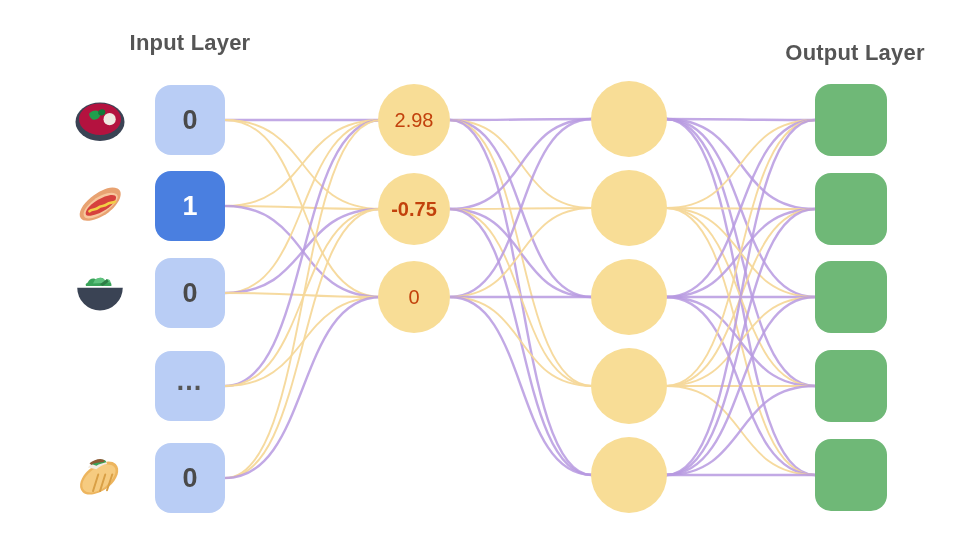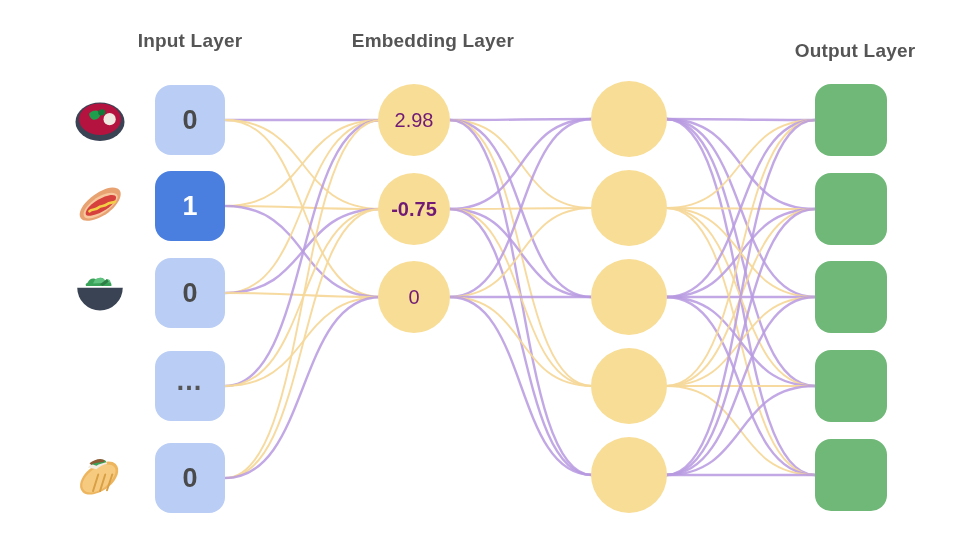--- a/index.html
+++ b/index.html
@@ -29,21 +29,21 @@
     width: 960px;
     height: 540px;
     z-index: 1;
     pointer-events: none;
   }
 
   
   .layer-title {
     position: absolute;
     z-index: 4;
-    font-size: 19px;
+    font-size: 22px;
     font-weight: bold;
     color: #555555;
     white-space: nowrap;
     letter-spacing: .2px;
     transform: translateX(-50%);
   }
 
   
   .node {
     position: absolute;
@@ -70,21 +70,21 @@
     font-size: 27px;
     letter-spacing: 2px;
     color: #555555;
     padding-bottom: 10px;
   }
   .emb-circle {
     width: 72px;
     height: 72px;
     border-radius: 50%;
     background: #f8dd96;
-    color: #701a75;
+    color: #c2410c;
     font-size: 20px;
     font-weight: normal;
   }
   .hid-circle {
     width: 76px;
     height: 76px;
     border-radius: 50%;
     background: #f8dd96;
   }
   .out-box {
@@ -160,21 +160,20 @@
       <path d="M 666 386 C 747.95 386, 733.05 386, 815 386" stroke="#f5d89a" stroke-width="1.9" fill="none" opacity="0.95" stroke-linecap="round"></path>
       <path d="M 666 386 C 747.95 386, 733.05 475, 815 475" stroke="#f5d89a" stroke-width="1.9" fill="none" opacity="0.95" stroke-linecap="round"></path>
       <path d="M 666 475 C 747.95 475, 733.05 120, 815 120" stroke="#b79ae0" stroke-width="2.4" fill="none" opacity="0.85" stroke-linecap="round"></path>
       <path d="M 666 475 C 747.95 475, 733.05 209, 815 209" stroke="#b79ae0" stroke-width="2.4" fill="none" opacity="0.85" stroke-linecap="round"></path>
       <path d="M 666 475 C 747.95 475, 733.05 297, 815 297" stroke="#b79ae0" stroke-width="2.4" fill="none" opacity="0.85" stroke-linecap="round"></path>
       <path d="M 666 475 C 747.95 475, 733.05 386, 815 386" stroke="#b79ae0" stroke-width="2.4" fill="none" opacity="0.85" stroke-linecap="round"></path>
       <path d="M 666 475 C 747.95 475, 733.05 475, 815 475" stroke="#b79ae0" stroke-width="2.4" fill="none" opacity="0.85" stroke-linecap="round"></path>
     </svg>
 
   <div class="layer-title" style="left:190px; top:30px;">Input Layer</div>
-  <div class="layer-title" style="left:433px; top:30px;">Embedding Layer</div>
   <div class="layer-title" style="left:855px; top:40px;">Output Layer</div>
 
   <div class="icon" style="left:72px; top:92px;">
     <svg viewBox="0 0 64 64">
       <ellipse cx="32" cy="34" rx="28" ry="22" fill="#3a4354"></ellipse>
       <ellipse cx="32" cy="31" rx="24" ry="18" fill="#b4123f"></ellipse>
       <path d="M20 24c6-5 12-3 12 2 0 4-5 7-9 5-3-2-4-5-3-7z" fill="#1f9e4d"></path>
       <path d="M30 22c4-4 9-2 8 2-1 3-5 4-8 1z" fill="#0f7a38"></path>
       <ellipse cx="43" cy="31" rx="7" ry="7" fill="#f0e9e2"></ellipse>
     </svg>

